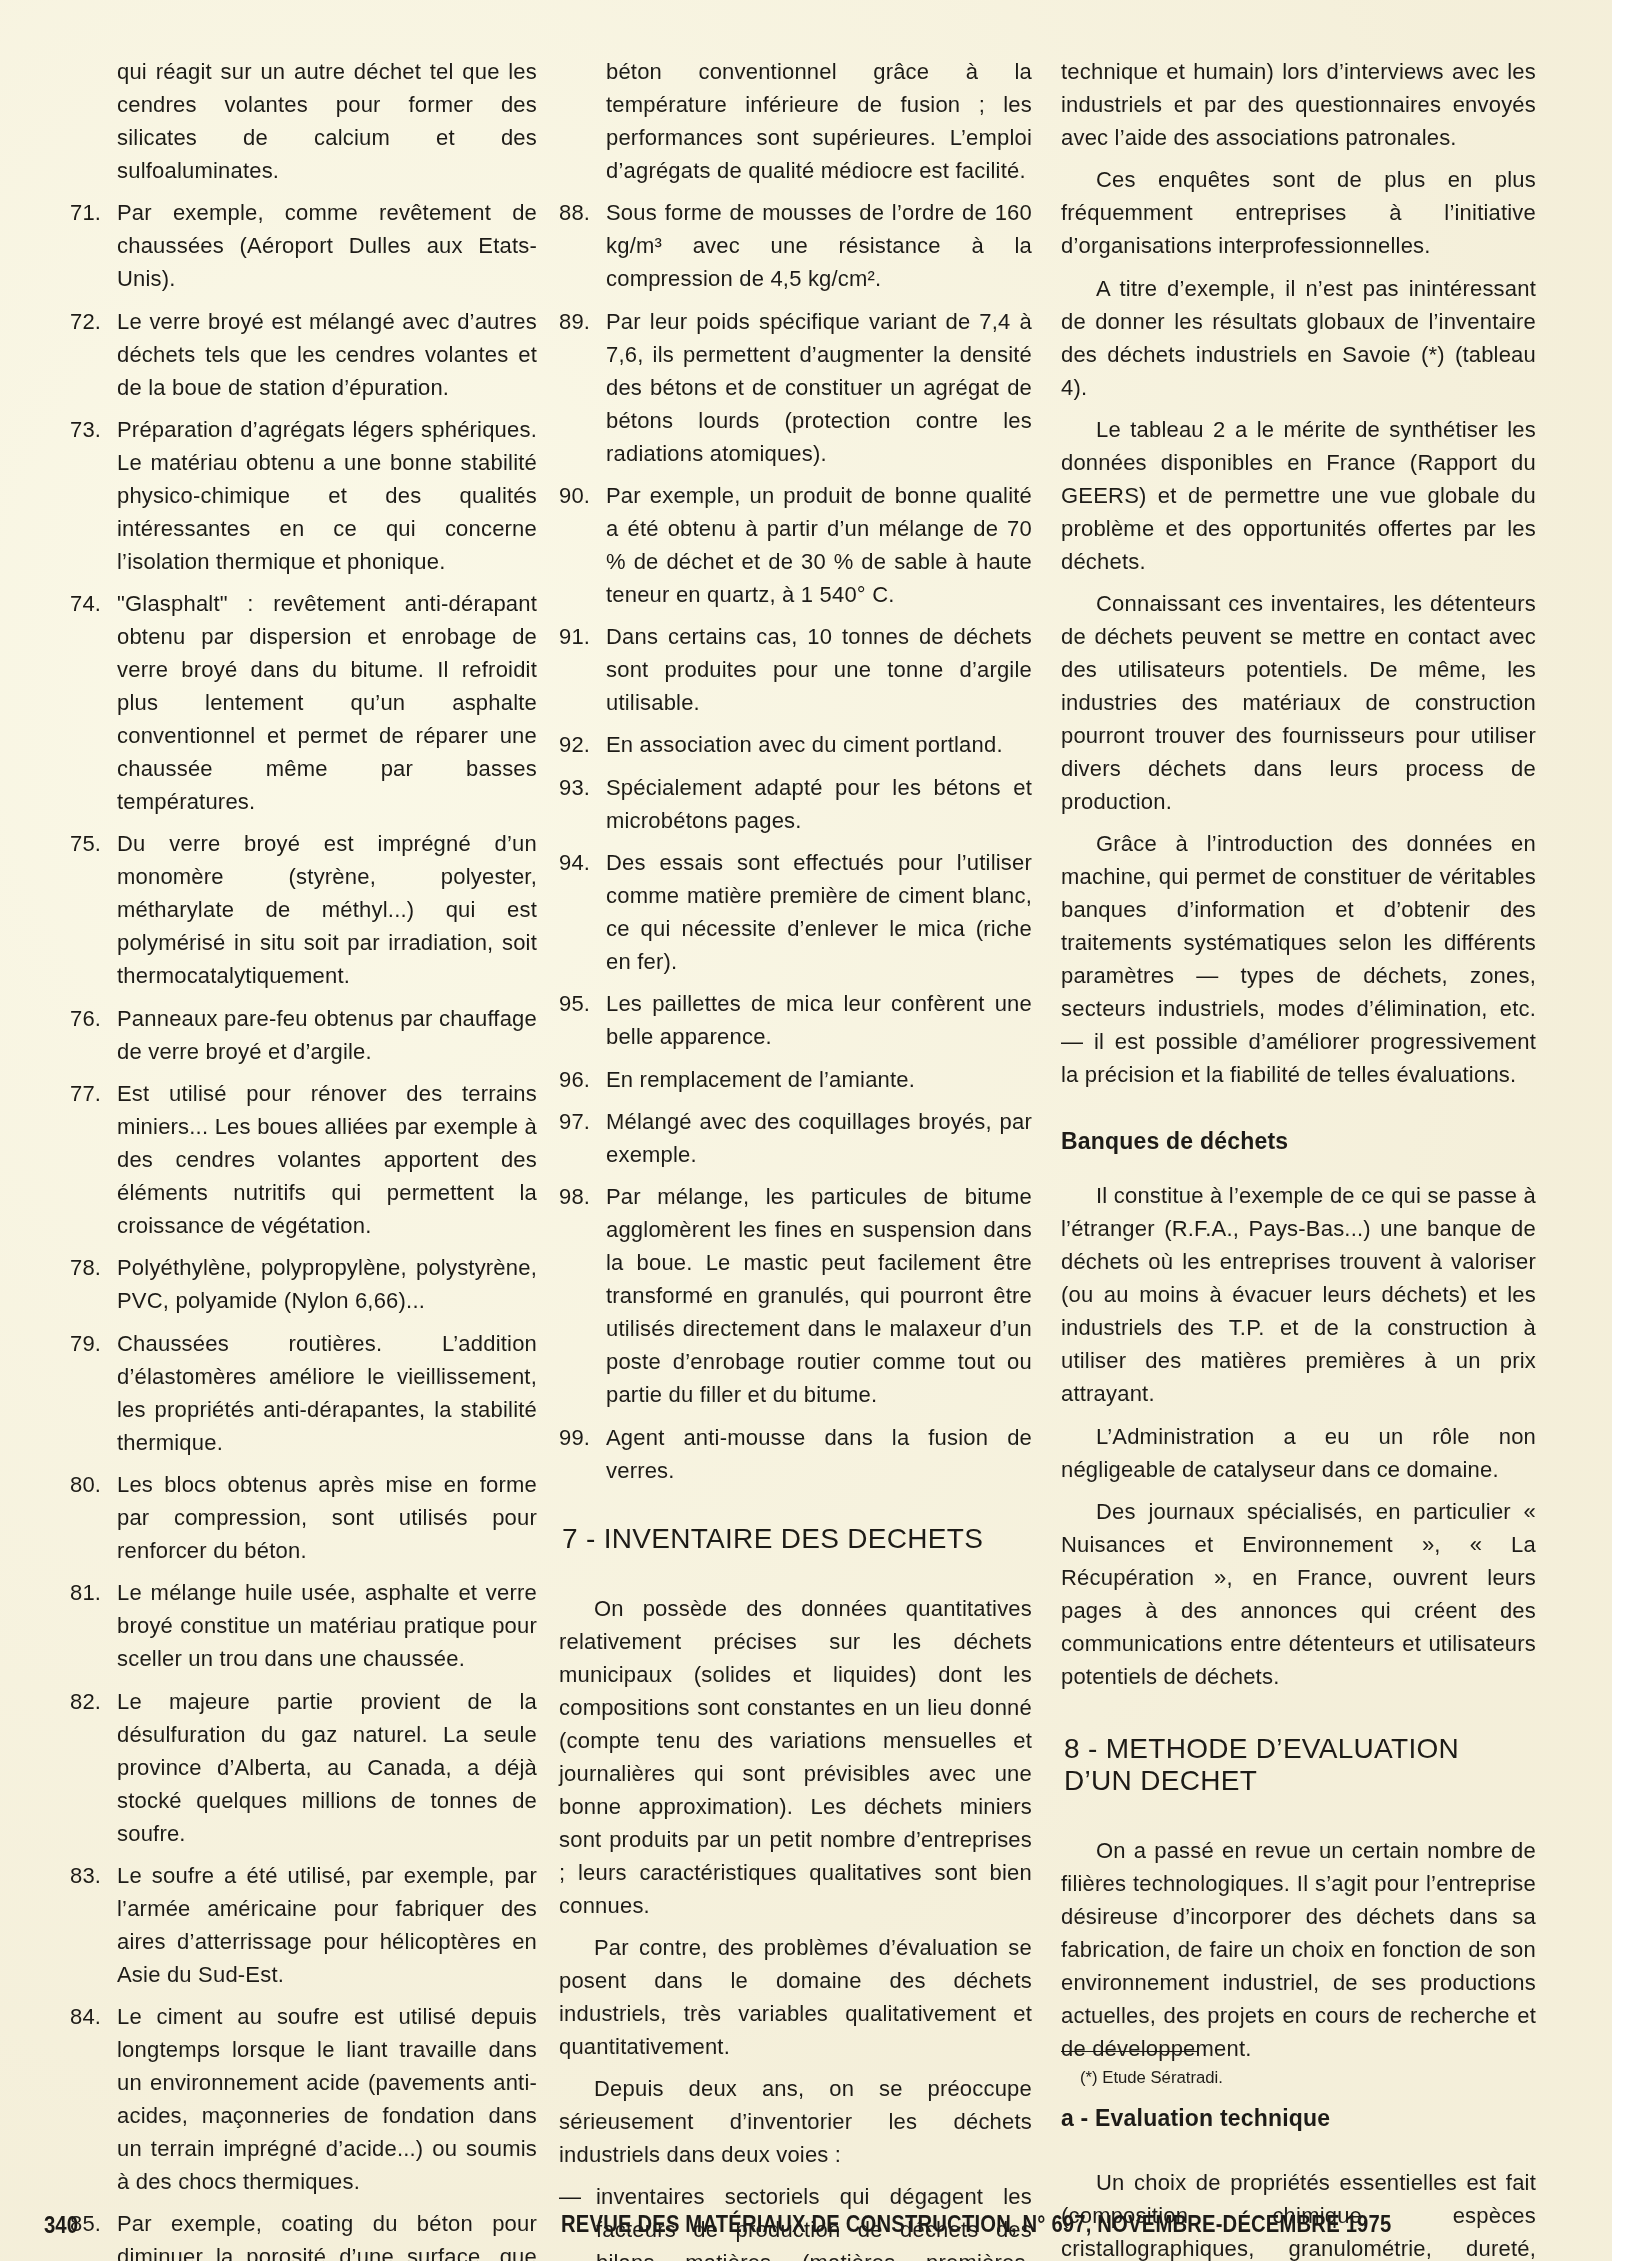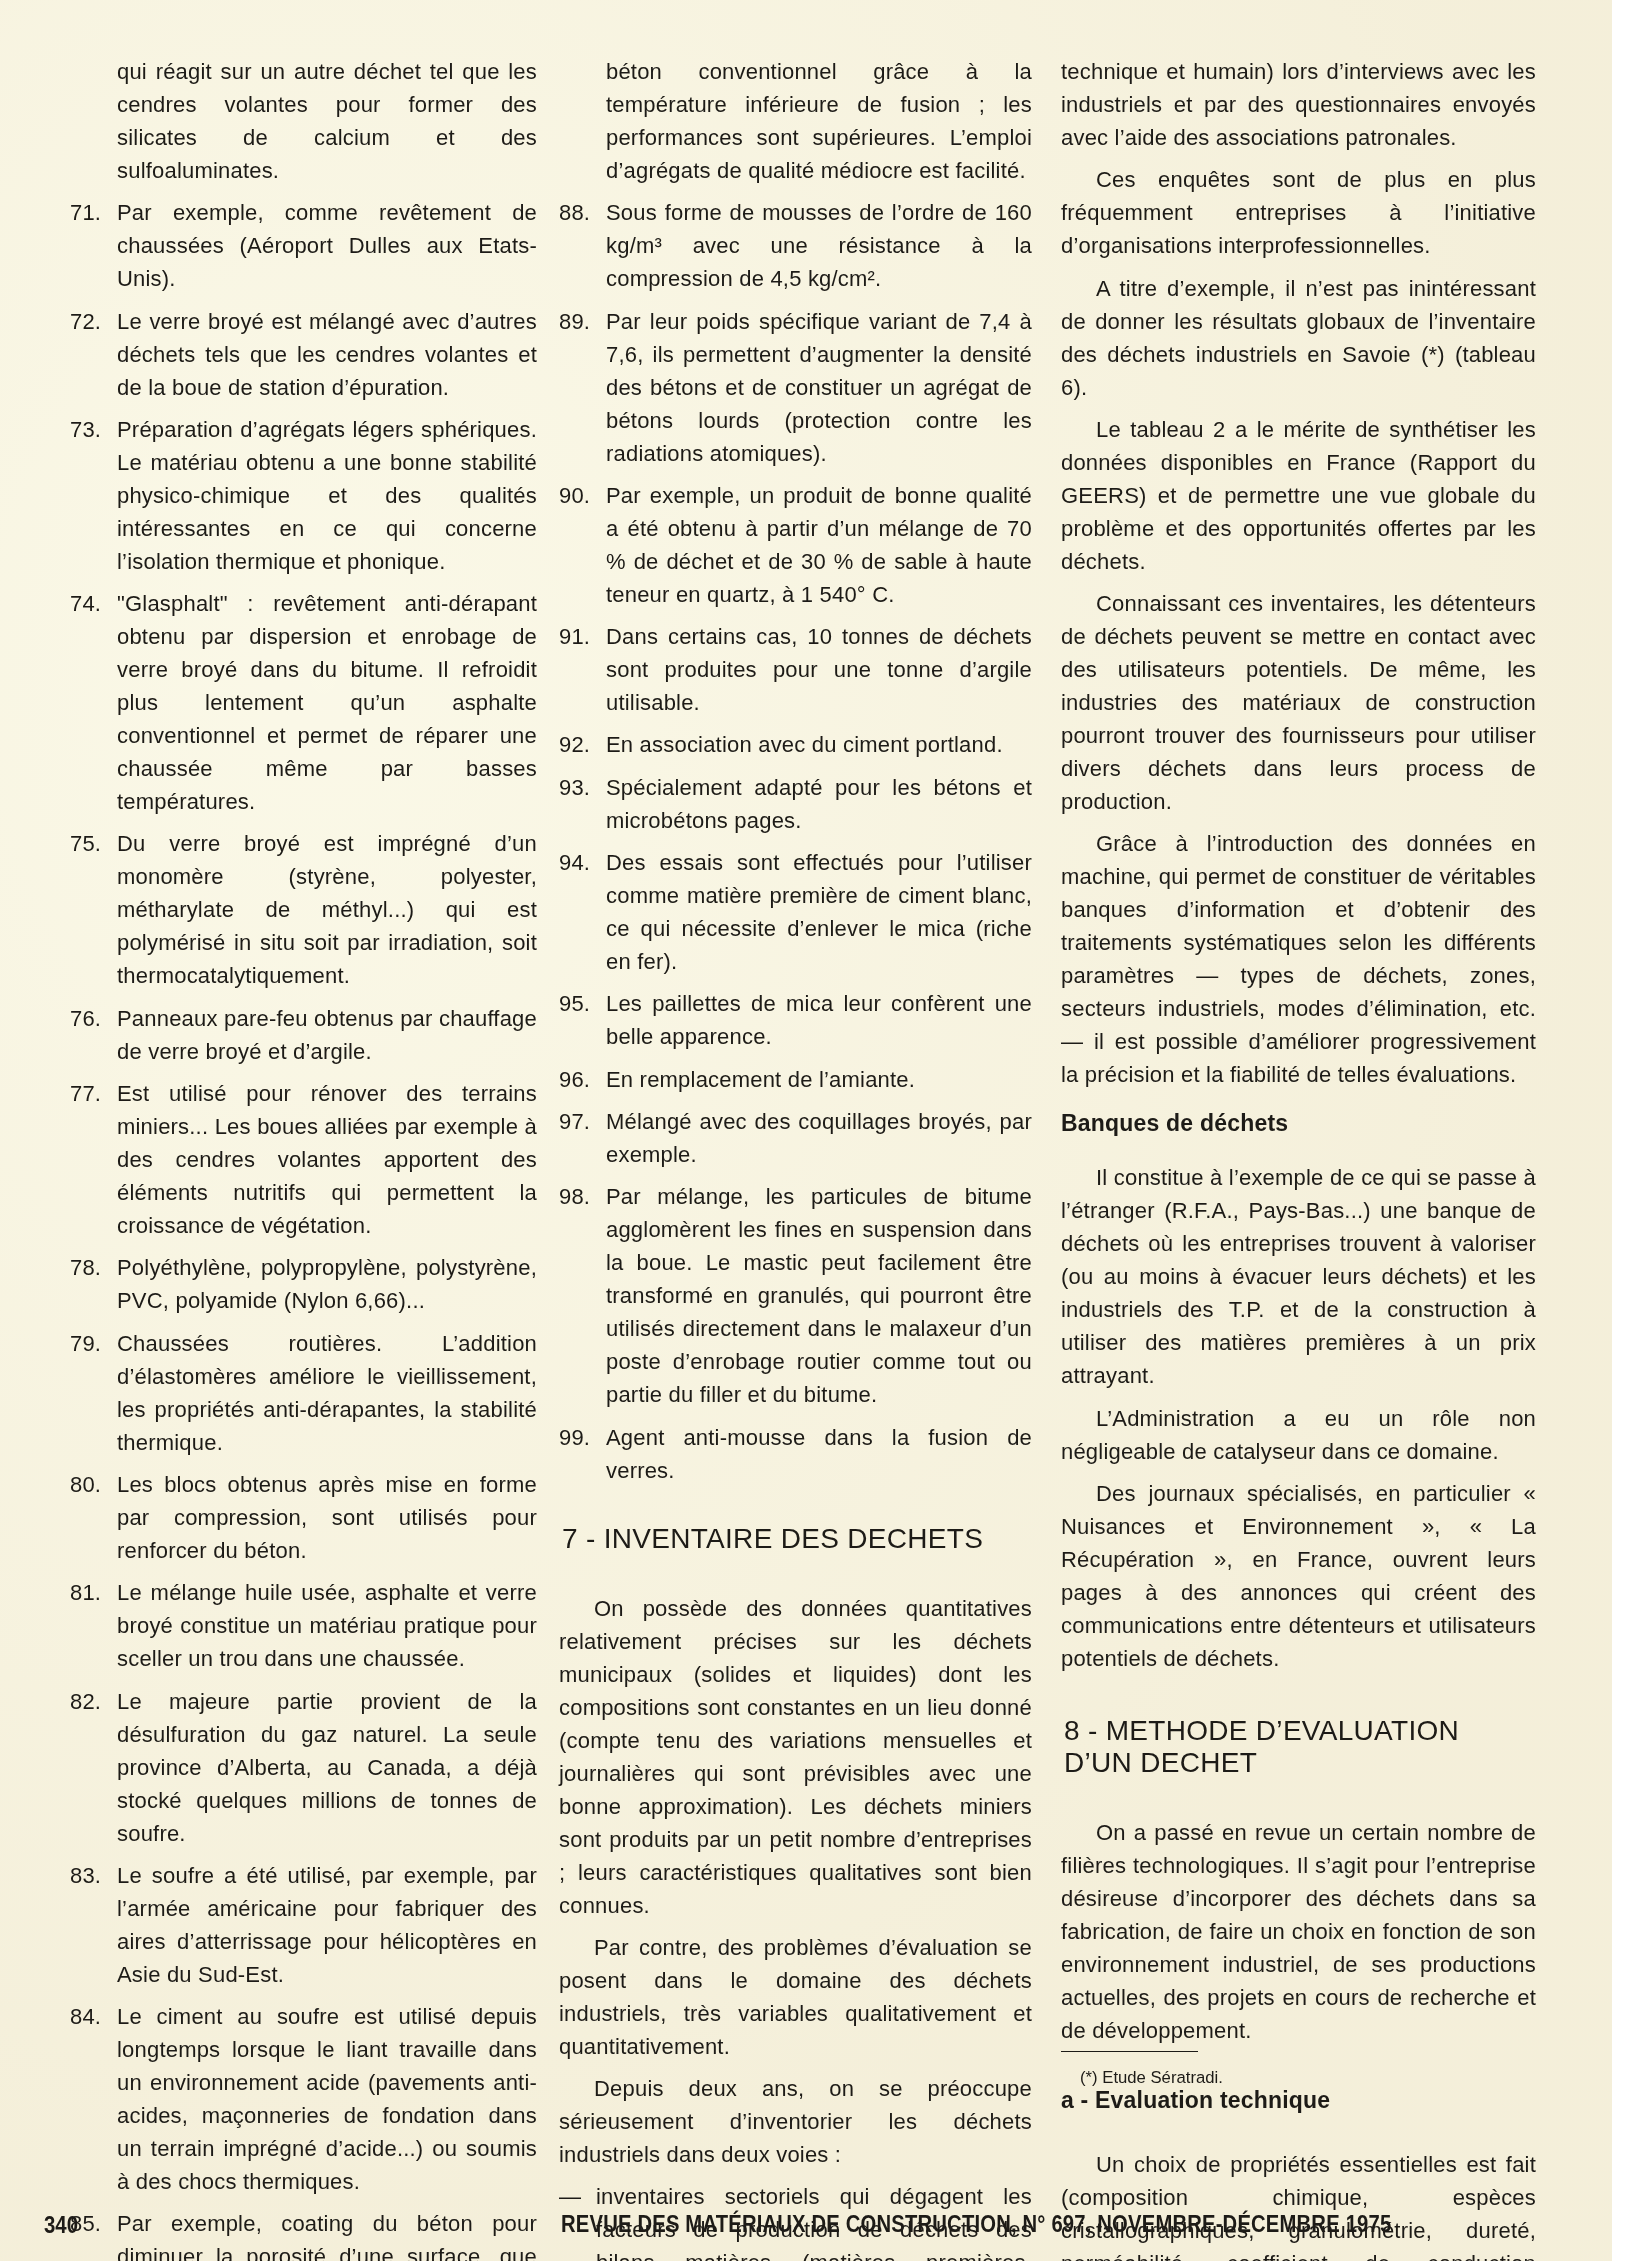--- a/index.html
+++ b/index.html
@@ -81,26 +81,26 @@
   <div class="para">On possède des données quantitatives relativement précises sur les déchets municipaux (solides et liquides) dont les compositions sont constantes en un lieu donné (compte tenu des variations mensuelles et journalières qui sont prévisibles avec une bonne approximation). Les déchets miniers sont produits par un petit nombre d’entreprises ; leurs caractéristiques qualitatives sont bien connues.</div>
   <div class="para">Par contre, des problèmes d’évaluation se posent dans le domaine des déchets industriels, très variables qualitativement et quantitativement.</div>
   <div class="para">Depuis deux ans, on se préoccupe sérieusement d’inventorier les déchets industriels dans deux voies :</div>
   <div class="dash"><span class="mark">—</span><span>inventaires sectoriels qui dégagent les facteurs de production de déchets des bilans matières (matières premières, produits, sous-produits, déchets) ;</span></div>
 
 </div>
 
 <div class="col col-right txt" style="top:55px;">
   <div class="cont" style="padding-left:0;">technique et humain) lors d’interviews avec les industriels et par des questionnaires envoyés avec l’aide des associations patronales.</div>
   <div class="para">Ces enquêtes sont de plus en plus fréquemment entreprises à l’initiative d’organisations interprofessionnelles.</div>
-  <div class="para">A titre d’exemple, il n’est pas inintéressant de donner les résultats globaux de l’inventaire des déchets industriels en Savoie (*) (tableau 6).</div>
+  <div class="para">A titre d’exemple, il n’est pas inintéressant de donner les résultats globaux de l’inventaire des déchets industriels en Savoie (*) (tableau 4).</div>
   <div class="para">Le tableau 2 a le mérite de synthétiser les données disponibles en France (Rapport du GEERS) et de permettre une vue globale du problème et des opportunités offertes par les déchets.</div>
   <div class="para">Connaissant ces inventaires, les détenteurs de déchets peuvent se mettre en contact avec des utilisateurs potentiels. De même, les industries des matériaux de construction pourront trouver des fournisseurs pour utiliser divers déchets dans leurs process de production.</div>
   <div class="para">Grâce à l’introduction des données en machine, qui permet de constituer de véritables banques d’information et d’obtenir des traitements systématiques selon les différents paramètres — types de déchets, zones, secteurs industriels, modes d’élimination, etc. — il est possible d’améliorer progressivement la précision et la fiabilité de telles évaluations.</div>
 
-  <div class="h2" style="margin-top:18px; margin-bottom:23px;">Banques de déchets</div>
+  <div class="h2" style="margin-top:36px; margin-bottom:23px;">Banques de déchets</div>
   <div class="para">Il constitue à l’exemple de ce qui se passe à l’étranger (R.F.A., Pays-Bas...) une banque de déchets où les entreprises trouvent à valoriser (ou au moins à évacuer leurs déchets) et les industriels des T.P. et de la construction à utiliser des matières premières à un prix attrayant.</div>
   <div class="para">L’Administration a eu un rôle non négligeable de catalyseur dans ce domaine.</div>
   <div class="para">Des journaux spécialisés, en particulier « Nuisances et Environnement », « La Récupération », en France, ouvrent leurs pages à des annonces qui créent des communications entre détenteurs et utilisateurs potentiels de déchets.</div>
 
   <div style="margin-top:41px; margin-bottom:39px;">
     <div class="h1">8 - METHODE D’EVALUATION</div>
     <div class="h1">D’UN DECHET</div>
   </div>
   <div class="para">On a passé en revue un certain nombre de filières technologiques. Il s’agit pour l’entreprise désireuse d’incorporer des déchets dans sa fabrication, de faire un choix en fonction de son environnement industriel, de ses productions actuelles, des projets en cours de recherche et de développement.</div>
 

